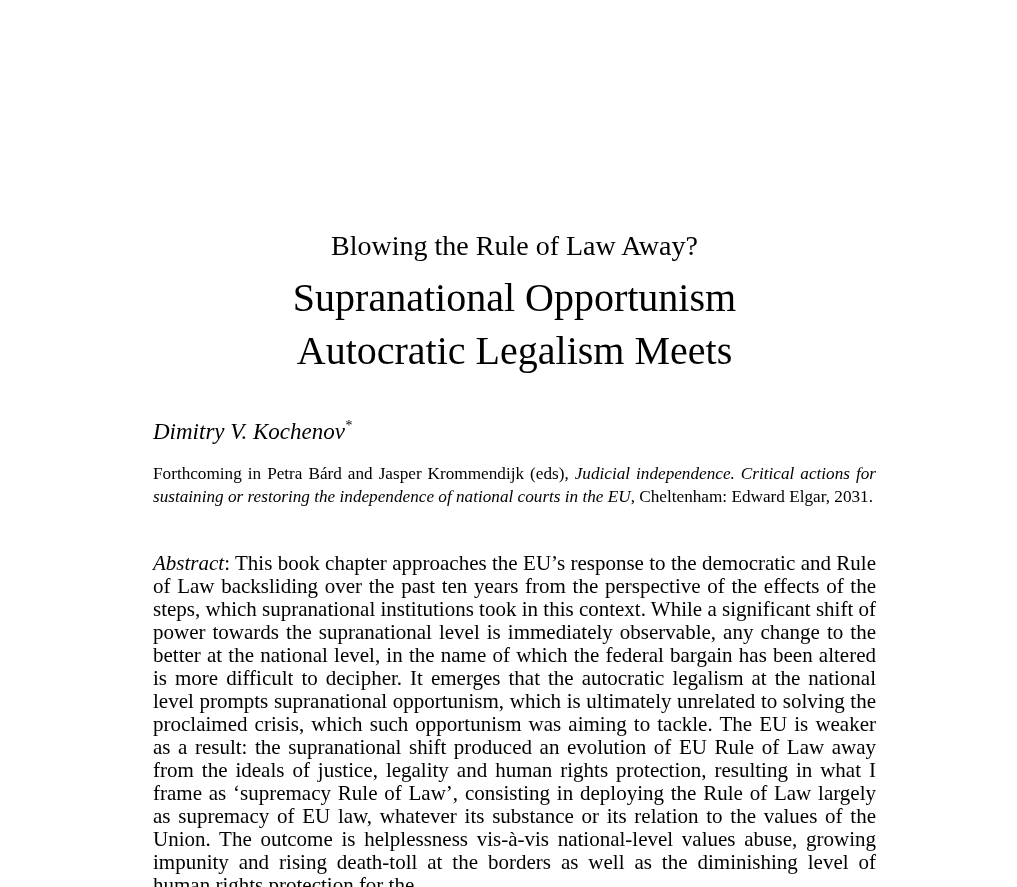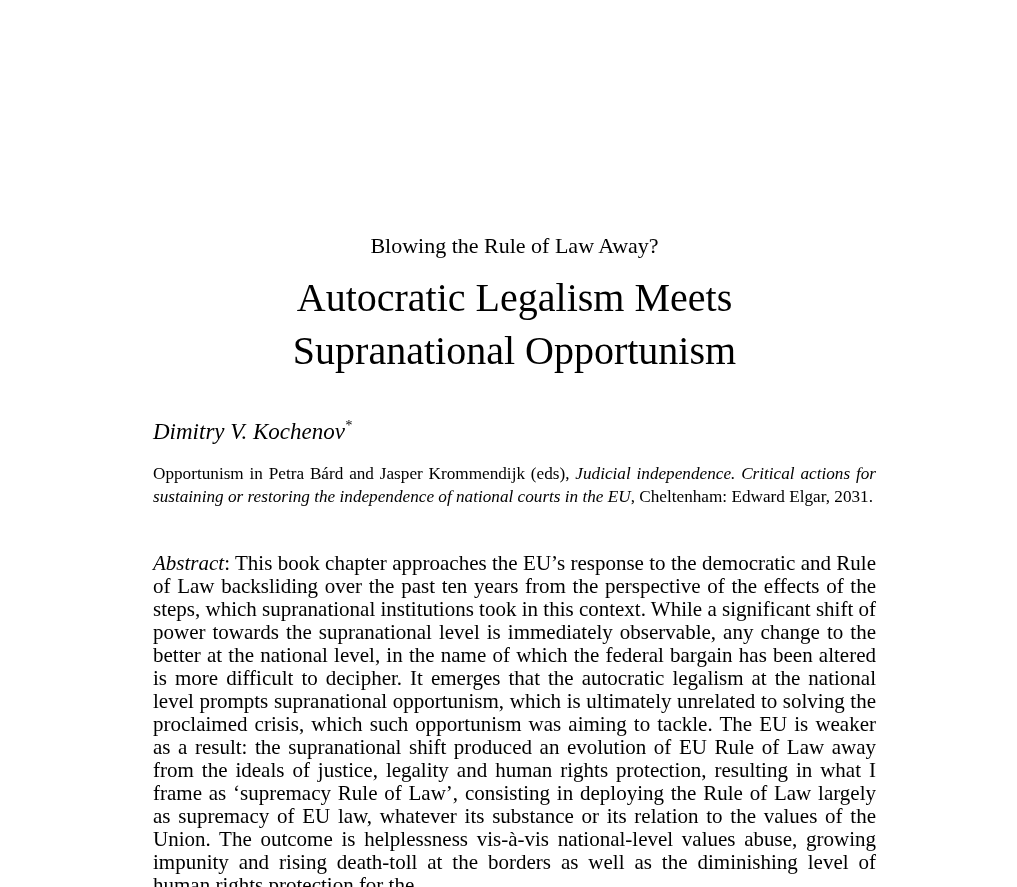--- a/index.html
+++ b/index.html
@@ -16,21 +16,21 @@
     height: 887px;
     background: #ffffff;
     overflow: hidden;
   }
   .content {
     width: 723px;
     margin-left: 153px;
   }
   .subtitle {
     margin-top: 227px;
-    font-size: 22px;
+    font-size: 28px;
     line-height: 37px;
     text-align: center;
     font-weight: 400;
   }
   .title {
     margin-top: 7px;
     font-size: 40px;
     line-height: 53px;
     text-align: center;
     font-weight: 400;
@@ -63,24 +63,24 @@
 </style>
 </head>
 <body style="background: rgb(255, 255, 255); color: rgb(0, 0, 0);">
 
 <div class="page">
   <div class="content">
 
     <div class="subtitle">Blowing the Rule of Law Away?</div>
 
     <h1 class="title">
+      <span class="title-line">Supranational Opportunism</span>
       <span class="title-line">Autocratic Legalism Meets</span>
-      <span class="title-line">Supranational Opportunism</span>
     </h1>
 
     <div class="author"><span class="seg-italic">Dimitry V. Kochenov</span><sup class="seg-italic">*</sup></div>
 
-    <p class="pub-note"><span>Opportunism in Petra Bárd and Jasper Krommendijk (eds), </span><span class="seg-italic">Judicial independence. Critical actions for sustaining or restoring the independence of national courts in the EU</span><span>, Cheltenham: Edward Elgar, 2031.</span></p>
+    <p class="pub-note"><span>Forthcoming in Petra Bárd and Jasper Krommendijk (eds), </span><span class="seg-italic">Judicial independence. Critical actions for sustaining or restoring the independence of national courts in the EU</span><span>, Cheltenham: Edward Elgar, 2031.</span></p>
 
     <p class="abstract"><span class="seg-italic">Abstract</span><span>: This book chapter approaches the EU’s response to the democratic and Rule of Law backsliding over the past ten years from the perspective of the effects of the steps, which supranational institutions took in this context. While a significant shift of power towards the supranational level is immediately observable, any change to the better at the national level, in the name of which the federal bargain has been altered is more difficult to decipher. It emerges that the autocratic legalism at the national level prompts supranational opportunism, which is ultimately unrelated to solving the proclaimed crisis, which such opportunism was aiming to tackle. The EU is weaker as a result: the supranational shift produced an evolution of EU Rule of Law away from the ideals of justice, legality and human rights protection, resulting in what I frame as ‘supremacy Rule of Law’, consisting in deploying the Rule of Law largely as supremacy of EU law, whatever its substance or its relation to the values of the Union. The outcome is helplessness vis-à-vis national-level values abuse, growing impunity and rising death-toll at the borders as well as the diminishing level of human rights protection for the</span></p>
 
   </div>
 </div>
 
 </body></html>

